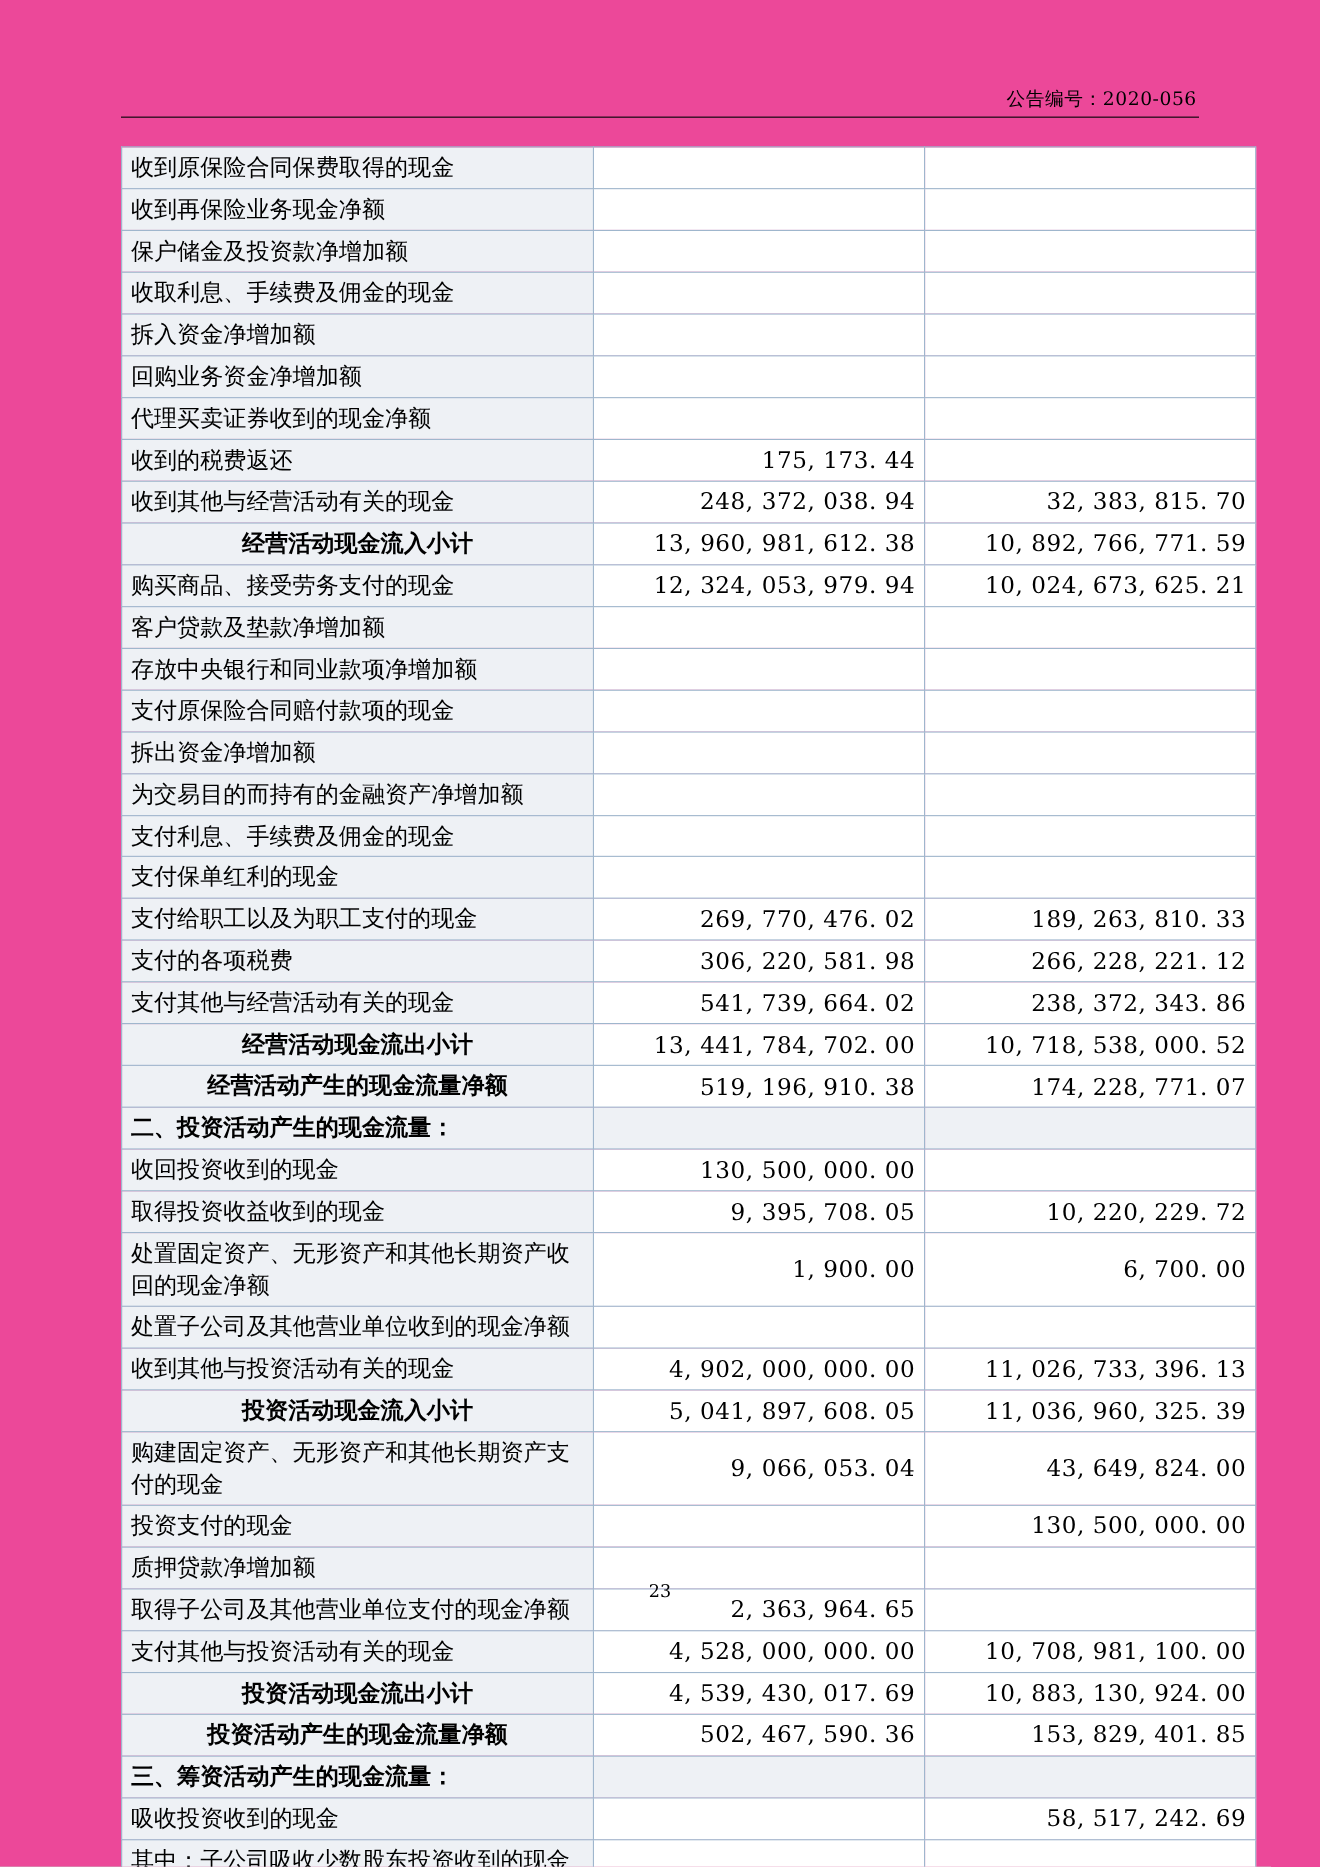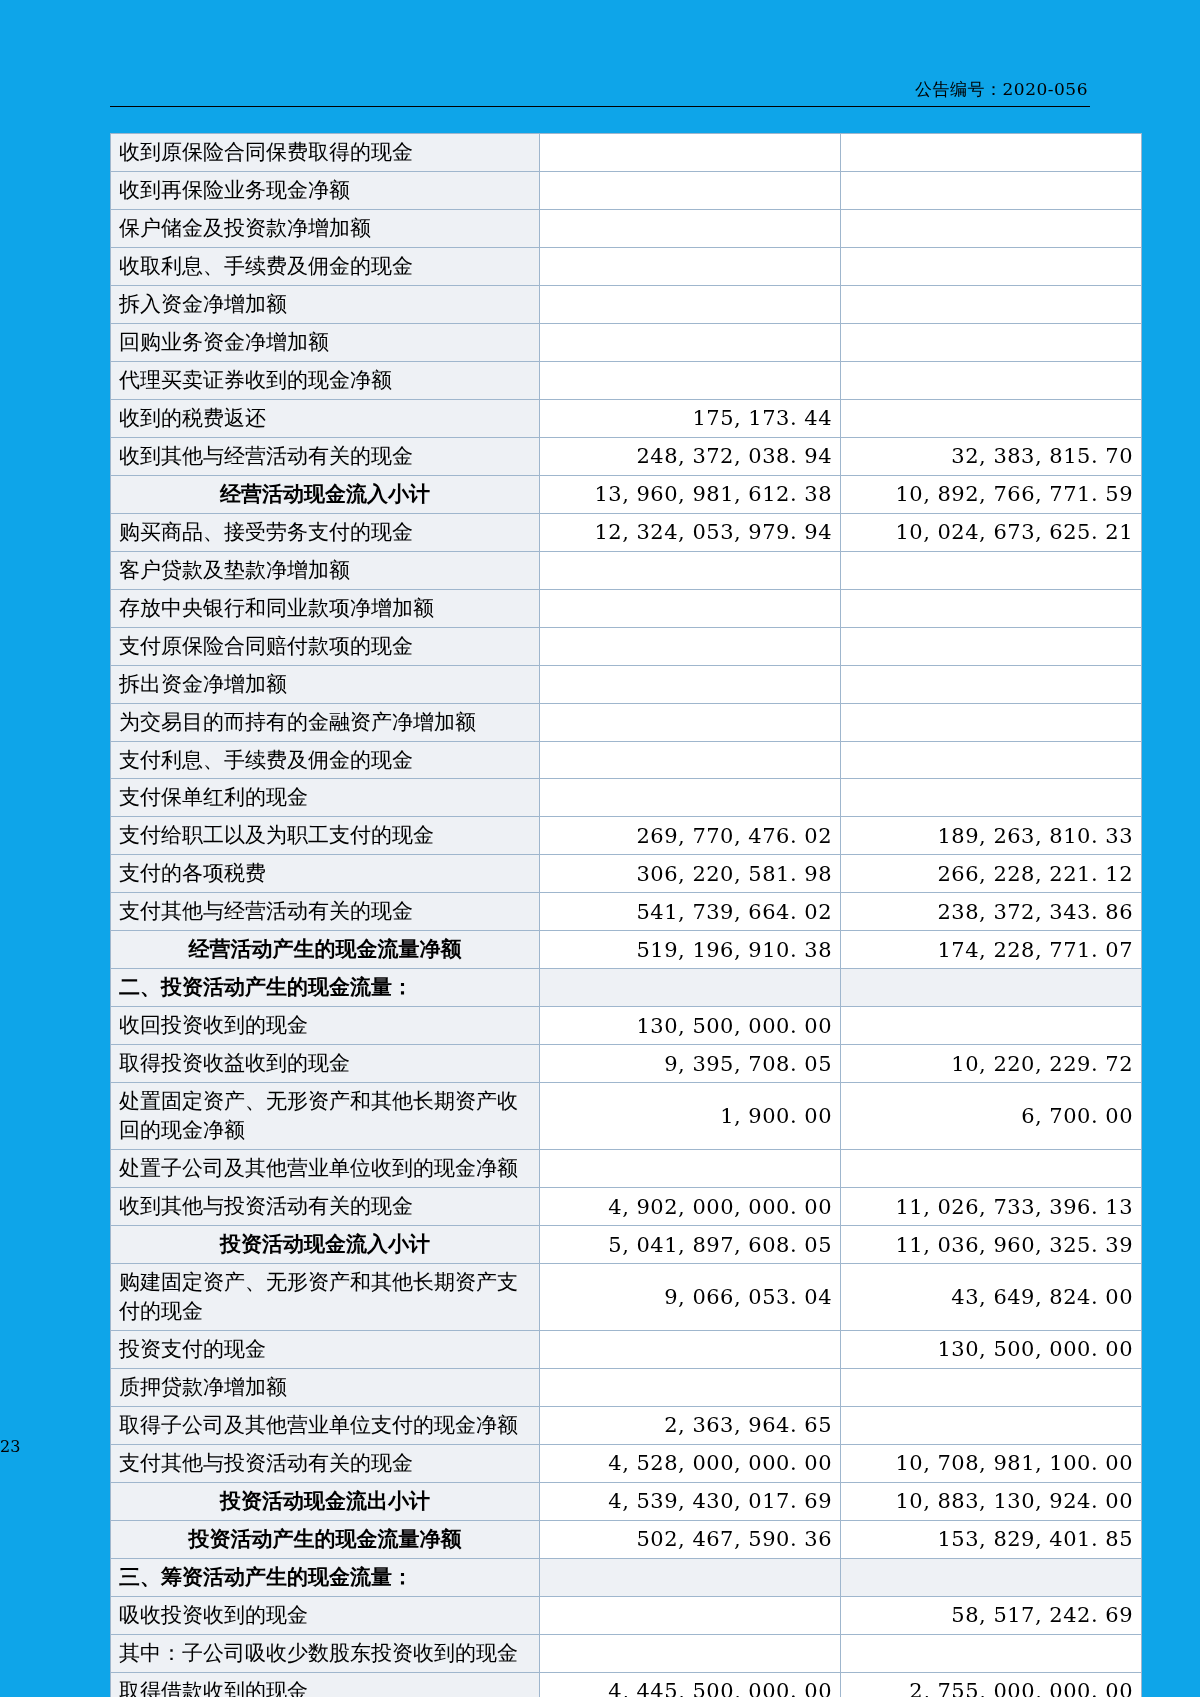--- a/index.html
+++ b/index.html
@@ -3,21 +3,21 @@
 <meta charset="utf-8">
 <style>
   html, body {
     margin: 0;
     padding: 0;
     background: #c8c8c8;
   }
   .page {
     width: 1200px;
     height: 1697px;
-    background: #0ea5e9;
+    background: #ec4899;
     position: relative;
     margin: 0 auto;
     box-sizing: border-box;
     font-family: "DejaVu Sans", "Liberation Sans", sans-serif;
     color: #000;
   }
   .header-note {
     position: absolute;
     top: 78px;
     right: 112px;
@@ -72,20 +72,21 @@
     margin-left: 27px;
   }
   tr.section td.num {
     background: #eef1f5;
   }
   .page-number {
     position: absolute;
     top: 1437px;
     left: 0;
     width: 1200px;
+    text-align: center;
     font-size: 16px;
     font-family: "DejaVu Serif", "Liberation Serif", serif;
   }
 </style>
 </head>
 <body>
 
 <div class="page">
 
   <div class="header-note">公告编号：2020-056</div>
@@ -192,20 +193,25 @@
           <td class="label">支付的各项税费</td>
           <td class="num">306, 220, 581. 98</td>
           <td class="num">266, 228, 221. 12</td>
         </tr>
         <tr>
           <td class="label">支付其他与经营活动有关的现金</td>
           <td class="num">541, 739, 664. 02</td>
           <td class="num">238, 372, 343. 86</td>
         </tr>
         <tr class="subtotal">
+          <td class="label">经营活动现金流出小计</td>
+          <td class="num">13, 441, 784, 702. 00</td>
+          <td class="num">10, 718, 538, 000. 52</td>
+        </tr>
+        <tr class="subtotal">
           <td class="label">经营活动产生的现金流量净额</td>
           <td class="num">519, 196, 910. 38</td>
           <td class="num">174, 228, 771. 07</td>
         </tr>
         <tr class="section">
           <td class="label">二、投资活动产生的现金流量：</td>
           <td class="num"></td>
           <td class="num"></td>
         </tr>
         <tr>

